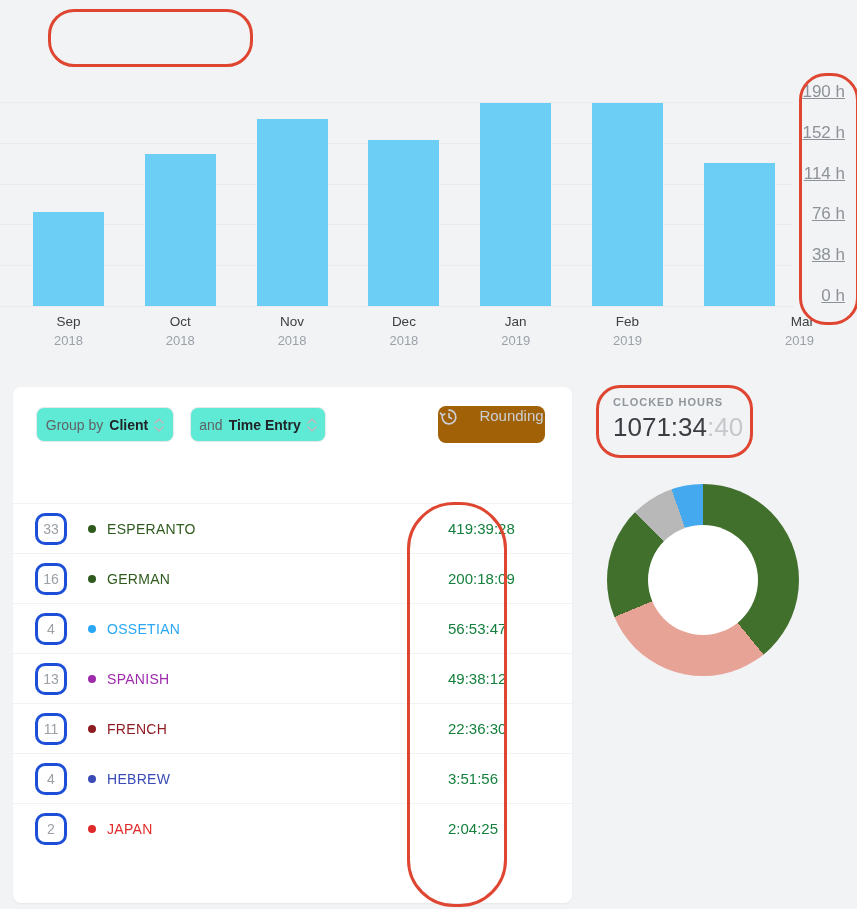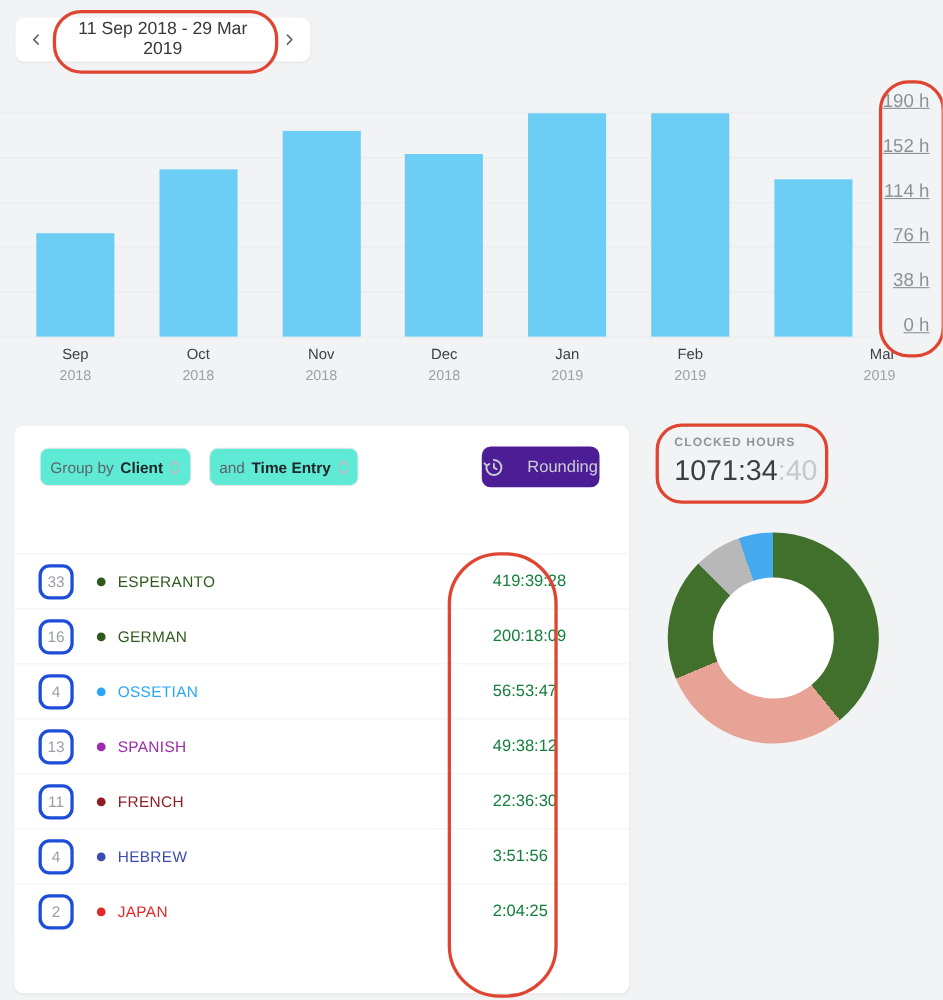--- a/index.html
+++ b/index.html
@@ -55,22 +55,22 @@
     border:1px solid #e7e8ea;border-radius:8px;cursor:pointer;
     display:flex;align-items:center;justify-content:center;gap:6px;
     font-size:14px;box-sizing:border-box;
   }
   #dd-group{left:23px;width:138px;}
   #dd-sub{left:177px;width:136px;}
   .dd-prefix{color:#5f6368;}
   .dd-value{color:#212529;font-weight:700;}
   .rounding{
     position:absolute;left:425px;top:19px;width:107px;height:37px;
-    background:#4c1d95;border:none;border-radius:8px;color:#cbcfd4;
-    font-size:15px;font-family:inherit;display:flex;align-items:center;
+    background:#a16207;border:none;border-radius:8px;color:#cbcfd4;
+    font-size:15px;font-family:inherit;display:flex;align-items:flex-start;
     justify-content:center;gap:20px;cursor:default;
   }
   .thead{position:absolute;left:0;top:75px;width:100%;height:41px;}
   .expand-btn{
     position:absolute;left:23px;top:2px;width:30px;height:30px;
     background:#fcfcfd;border:1px solid #eef0f1;border-radius:8px;cursor:pointer;
     display:flex;align-items:center;justify-content:center;padding:0;
   }
   .th-title{
     position:absolute;left:79px;top:10px;font-size:11px;font-weight:700;
@@ -108,37 +108,20 @@
     content:"";position:absolute;inset:41px;background:#fff;border-radius:50%;
   }
 
   svg{display:block;}
 </style>
 </head>
 <body>
 
 <div class="screen">
 
-  <div class="date-nav">
-    <button class="nav-btn">
-      <span>
-        <svg width="14" height="14" viewBox="0 0 24 24" fill="none" stroke="#606468" stroke-width="2.4" stroke-linecap="round" stroke-linejoin="round">
-            <polyline points="15 5 8 12 15 19"></polyline>
-          </svg>
-      </span>
-    </button>
-    <div class="date-label">11 Sep 2018 - 29 Mar 2019</div>
-    <button class="nav-btn">
-      <span>
-        <svg width="14" height="14" viewBox="0 0 24 24" fill="none" stroke="#606468" stroke-width="2.4" stroke-linecap="round" stroke-linejoin="round">
-            <polyline points="9 5 16 12 9 19"></polyline>
-          </svg>
-      </span>
-    </button>
-  </div>
   <div class="annotation" id="ann-date" style="border-color: rgb(223, 70, 50);"></div>
 
   <div class="chart">
     <div id="gridlines">
         <div class="gridline" style="top: 102px;"></div>
         <div class="gridline" style="top: 142.8px;"></div>
         <div class="gridline" style="top: 183.6px;"></div>
         <div class="gridline" style="top: 224.4px;"></div>
         <div class="gridline" style="top: 265.2px;"></div>
         <div class="gridline" style="top: 306px;"></div>

